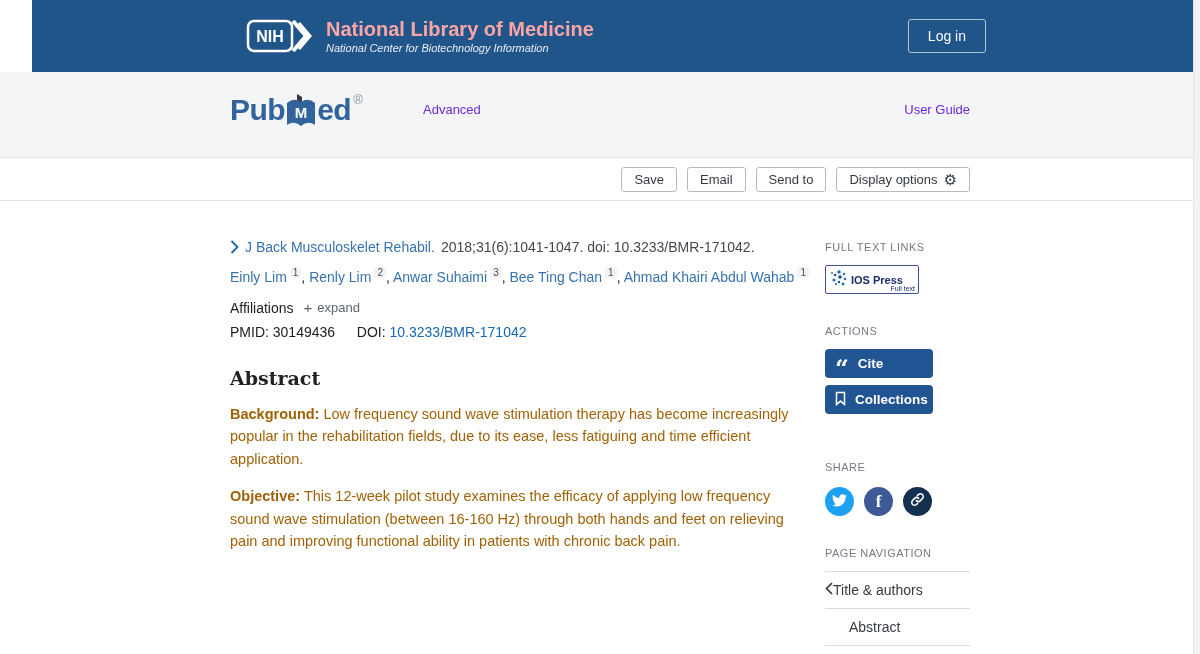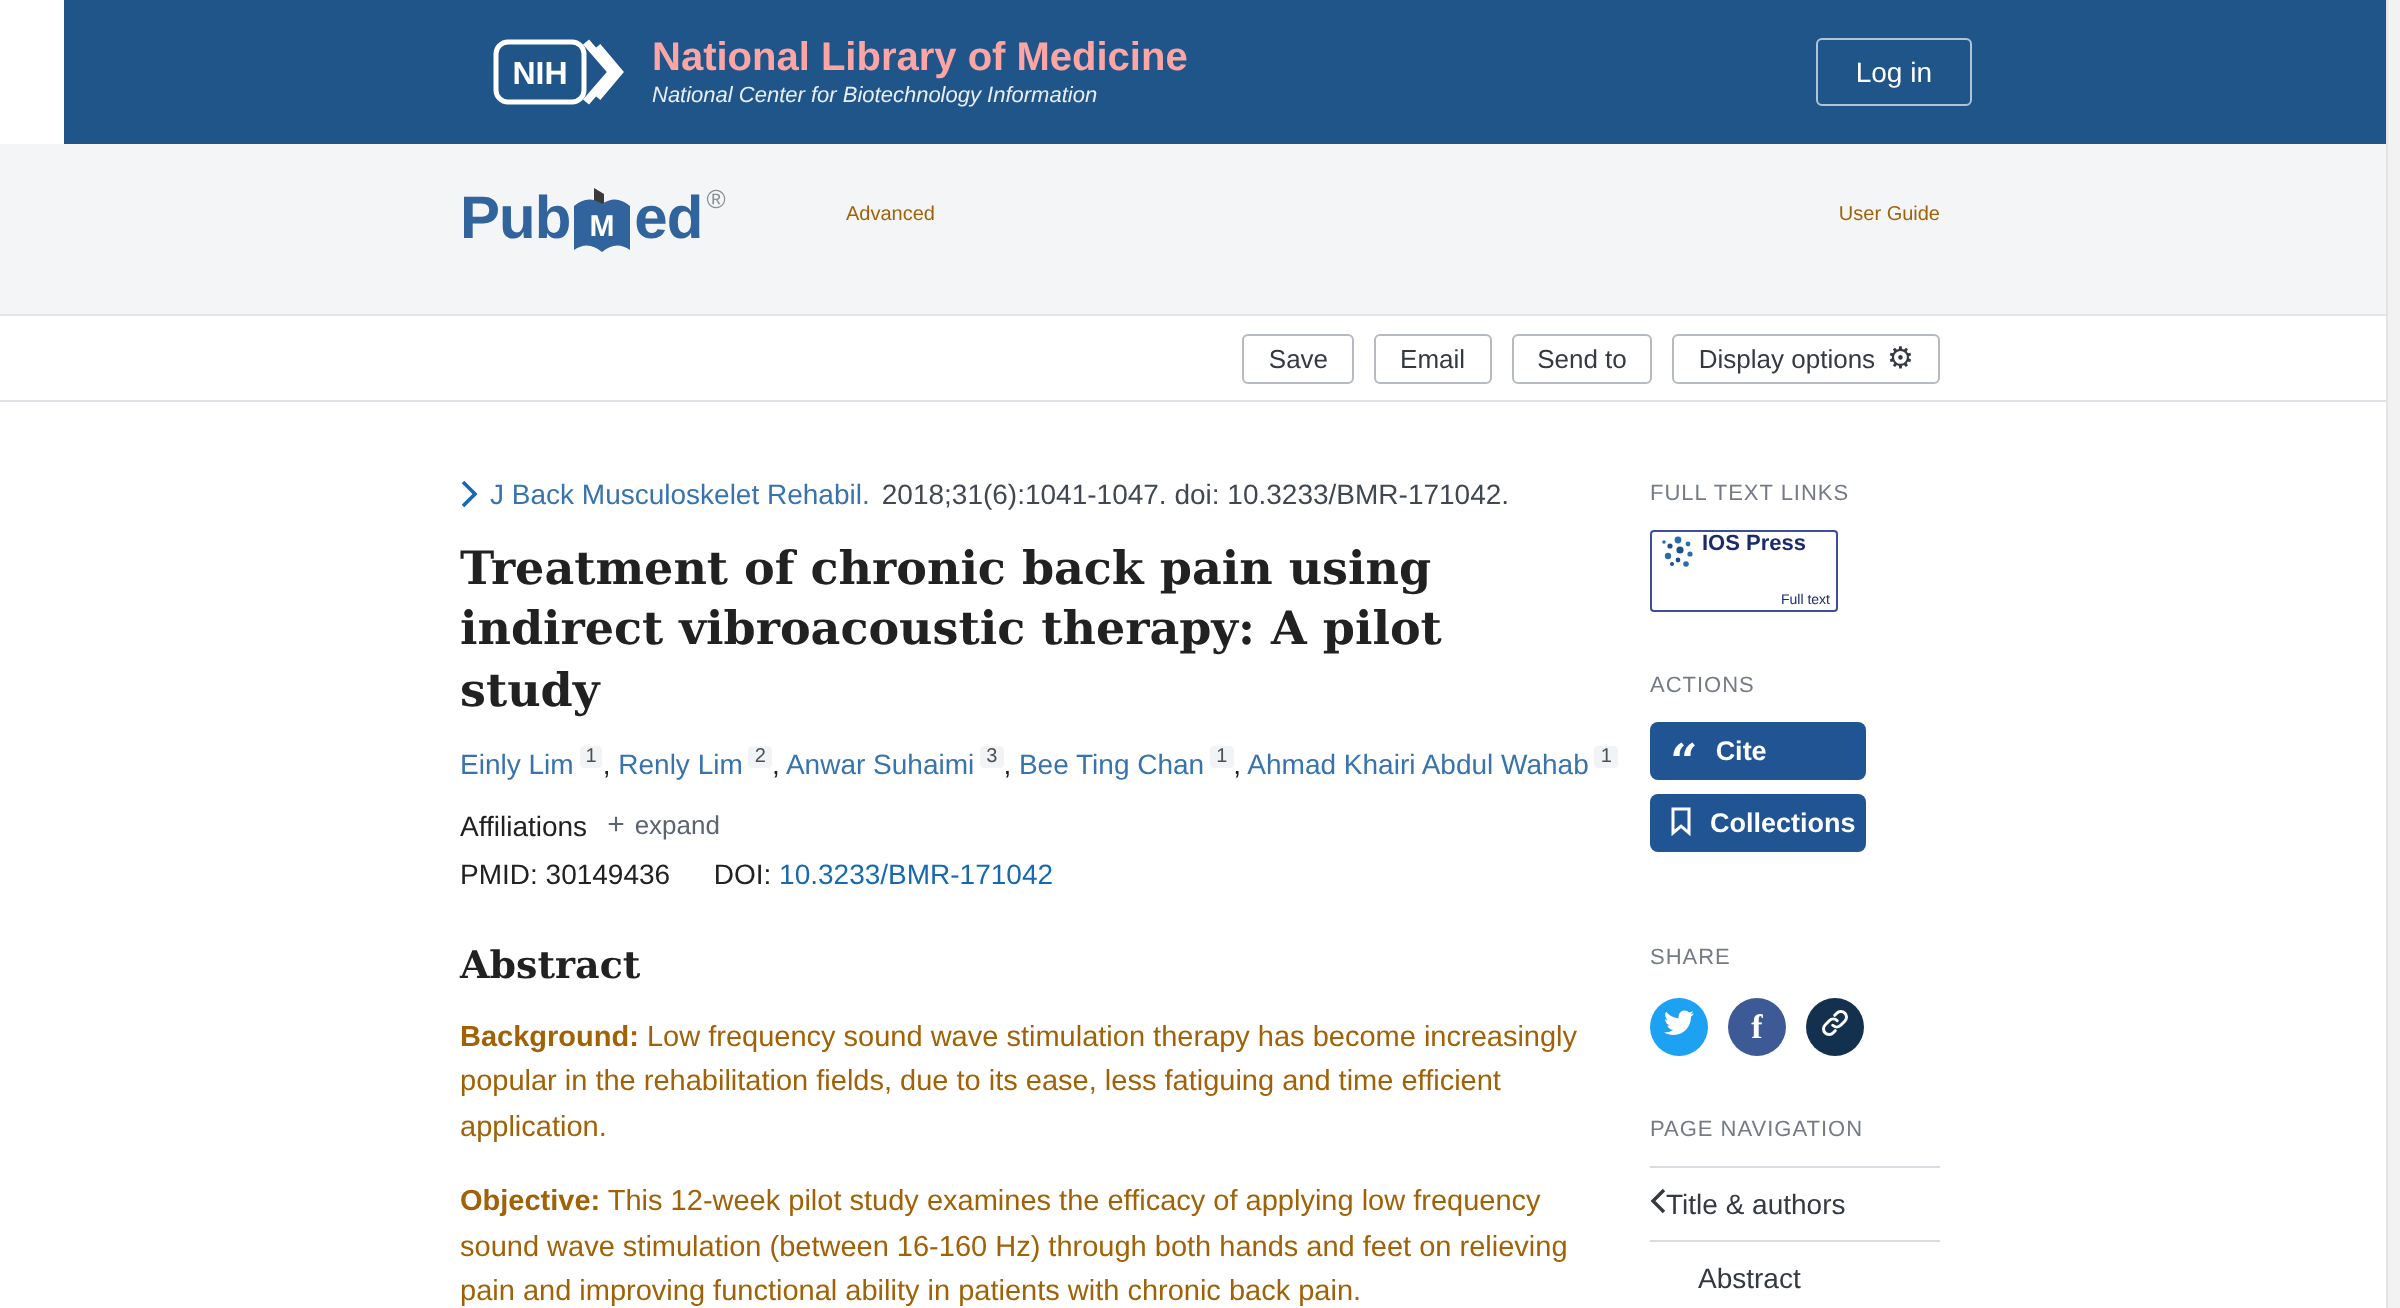--- a/index.html
+++ b/index.html
@@ -24,21 +24,21 @@
   .pm-text { font-size:30px; font-weight:bold; color:#31639c; letter-spacing:-.5px; line-height:34px; }
   .pm-book { position:relative; width:36px; height:38px; margin:0 -2px; }
   .pm-reg { font-size:13px; color:#8a8f94; margin-left:2px; line-height:14px; }
   .search-form { position:absolute; left:193px; top:23px; width:547px; }
   .search-row { display:flex; }
   .search-input { flex:1; height:36px; border:1px solid #8b9095; border-right:none;
     border-radius:3px 0 0 3px; background:#fff; padding:0 10px; font-size:15px; }
   .search-btn { width:90px; height:36px; background:#205493; color:#fff; border:none;
     border-radius:0 3px 3px 0; font-size:15px; font-weight:bold; cursor:pointer; }
   .links-row { display:flex; justify-content:space-between; margin-top:7px; }
-  .blue-link { color:#a16207; font-size:10px; text-decoration:none; cursor:pointer; }
+  .blue-link { color:#6d28d9; font-size:13px; text-decoration:none; cursor:pointer; }
 
   
   .toolbar { background:#fff; height:43px; border-bottom:1px solid #dee2e6; }
   .toolbar .container { display:flex; justify-content:flex-end; align-items:center; height:100%; gap:10px; }
   .tb-btn { background:#fff; border:1px solid #b6bbc1; border-radius:3px; height:25px;
     padding:0 12px; font-size:13px; color:#343a40; cursor:pointer; display:flex;
     align-items:center; gap:6px; }
   .gear { font-size:15px; line-height:1; }
 
   
@@ -63,22 +63,22 @@
   .plus { font-size:15px; }
   .ids-row { margin-top:8px; font-size:14px; }
   .ids-row .sep { display:inline-block; width:14px; }
   .doi-link { color:#1768b1; cursor:pointer; }
   .abstract-h { font-family:"DejaVu Serif", serif; font-size:19px; font-weight:bold; margin-top:27px; }
   .abs-p { font-size:14.5px; line-height:1.57; margin-top:14px; color:#a16207; }
   .abs-p b { font-weight:bold; }
 
   
   .side-label { font-size:11px; color:#747b84; letter-spacing:.5px; }
-  .ios-badge { margin-top:12px; width:94px; height:41px; background:#fff; border:1px solid #3b4ea0;
-    border-radius:2px; position:relative; display:flex; align-items:flex-start; padding-left:4px; cursor:pointer; }
+  .ios-badge { margin-top:12px; width:94px; height:29px; background:#fff; border:1px solid #3b4ea0;
+    border-radius:2px; position:relative; display:flex; align-items:center; padding-left:4px; cursor:pointer; }
   .ios-name { font-size:11px; font-weight:bold; color:#1b2a6b; margin-left:2px; }
   .ios-full { position:absolute; right:3px; bottom:1px; font-size:7px; color:#1b2a6b; }
   .actions-label { margin-top:31px; }
   .side-btn { margin-top:12px; width:108px; height:29px; background:#205493; color:#fff;
     border:none; border-radius:4px; font-size:13.5px; font-weight:bold; cursor:pointer;
     display:flex; align-items:center; gap:9px; padding:0 10px; }
   .side-btn + .side-btn { margin-top:7px; }
   .quote-glyph { font-family:"DejaVu Serif", serif; font-size:24px; line-height:0; position:relative; top:5px; }
   .share-label { margin-top:47px; }
   .share-row { margin-top:14px; display:flex; gap:10px; }
@@ -166,21 +166,20 @@
     <div class="citation">
       <span class="cit-chevron">
         <svg width="9" height="14" viewBox="0 0 9 14">
             <path d="M1.5 1 L7.5 7 L1.5 13" fill="none" stroke="#1768b1" stroke-width="1.8"></path>
           </svg>
       </span>
       <a class="journal-link">J Back Musculoskelet Rehabil.</a>
       <span>2018;31(6):1041-1047. doi: 10.3233/BMR-171042.</span>
     </div>
 
-    <h1 class="article-title">Treatment of chronic back pain using indirect vibroacoustic therapy: A pilot study</h1>
 
     <div class="authors">
       <span class="author"><span>Einly Lim</span><span class="sup">1</span></span><span class="author"><span>Renly Lim</span><span class="sup">2</span></span><span class="author"><span>Anwar Suhaimi</span><span class="sup">3</span></span><span class="author"><span>Bee Ting Chan</span><span class="sup">1</span></span><span class="author"><span>Ahmad Khairi Abdul Wahab</span><span class="sup">1</span></span>
     </div>
 
     <div class="affil-row">
       <span>Affiliations</span>
       <button class="expand-btn">
         <span class="plus">+</span>
         <span>expand</span>

